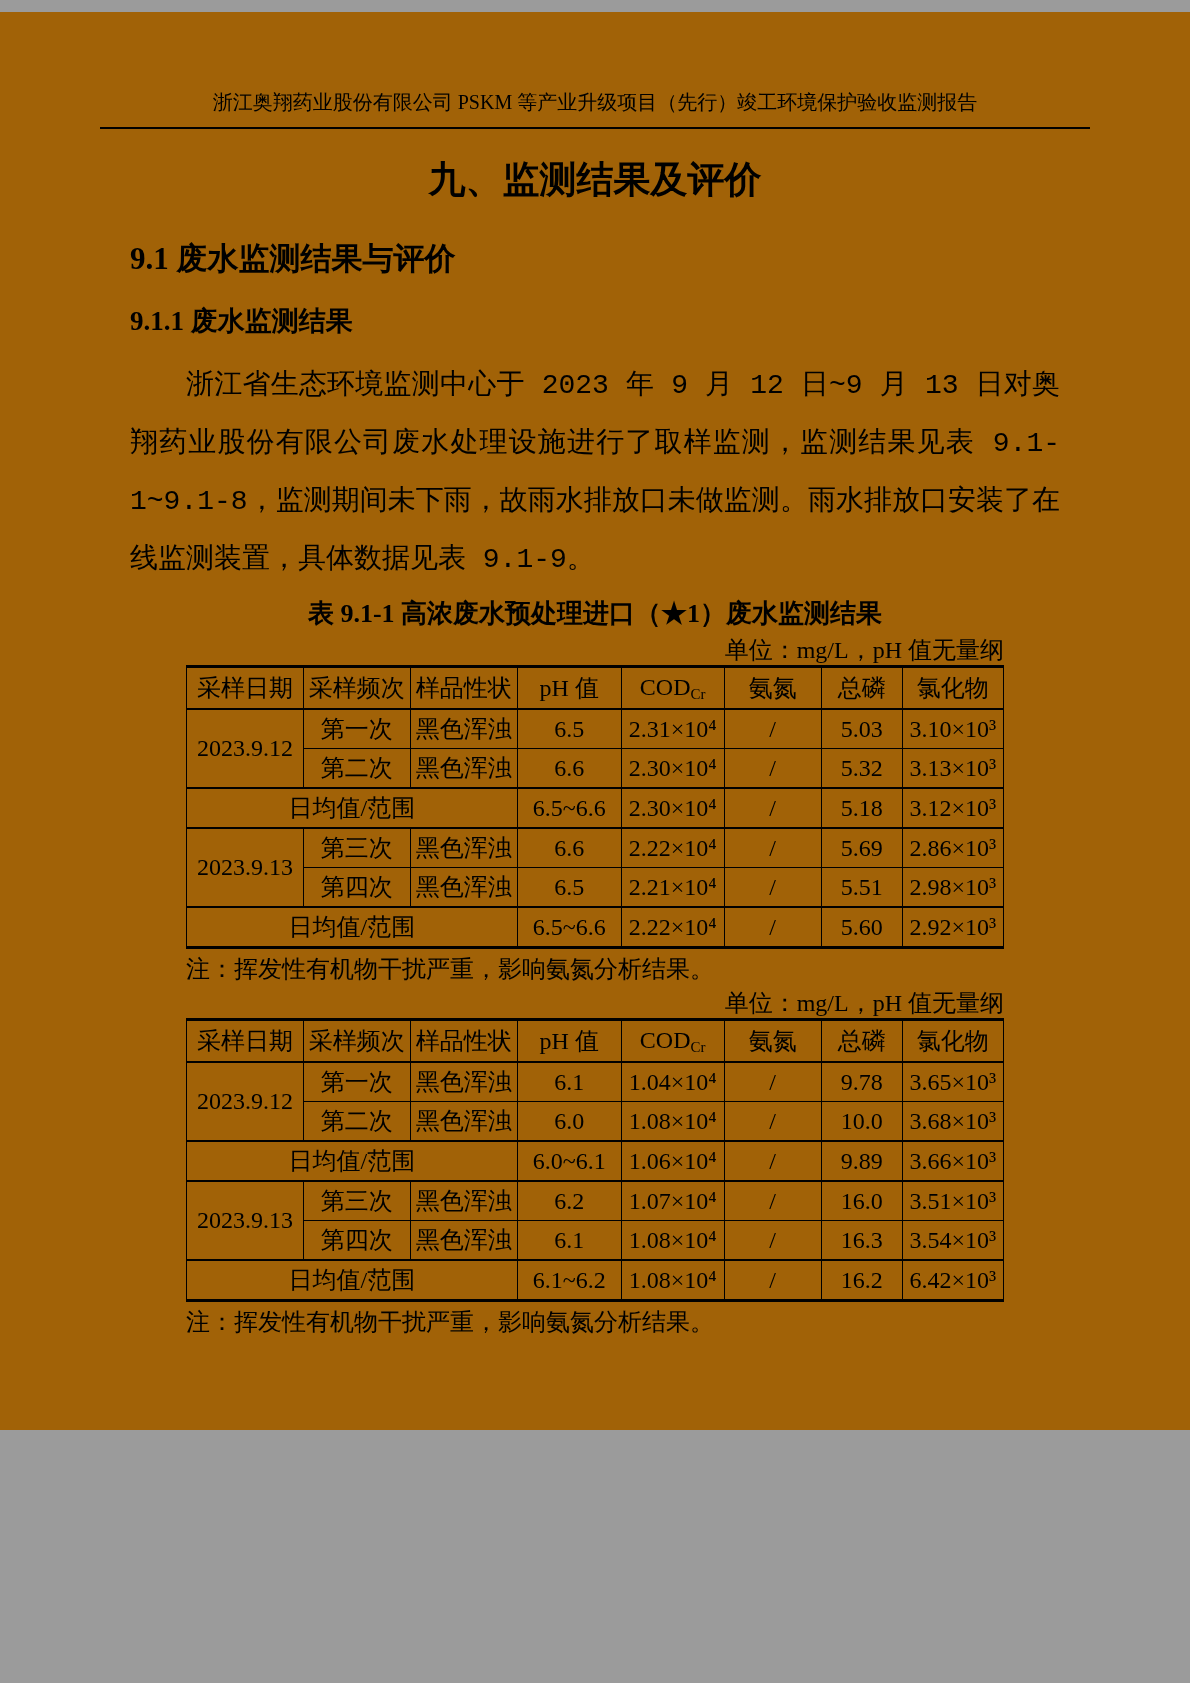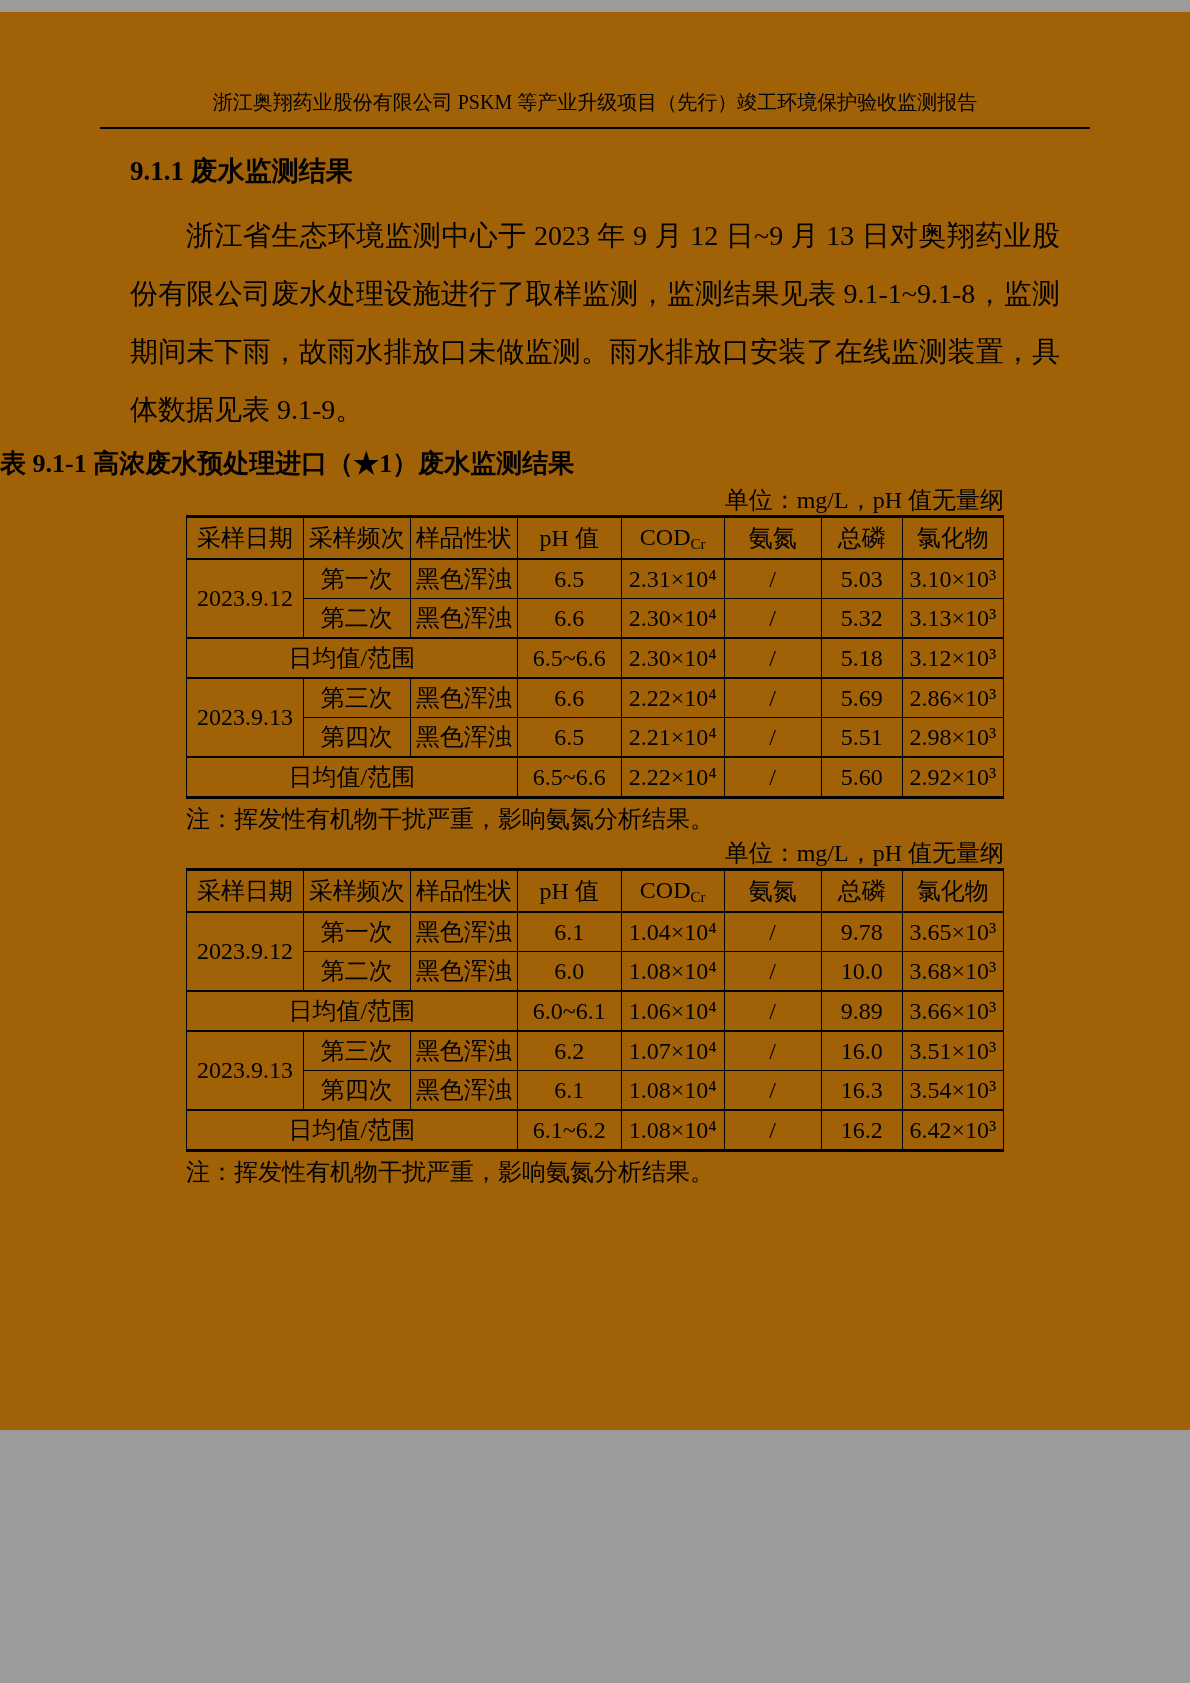--- a/index.html
+++ b/index.html
@@ -42,23 +42,25 @@
     font-weight: bold;
     line-height: 36px;
     font-family: Liberation Serif, serif;
   }
   .body-par {
     margin: 18px 130px 0 130px;
     font-size: 28px;
     line-height: 58px;
     text-align: justify;
     text-indent: 2em;
+    font-family: Liberation Mono, monospace;
   }
   .tbl-caption {
     margin-top: 8px;
+    text-align: center;
     font-size: 26px;
     font-weight: bold;
     line-height: 34px;
   }
   .tbl-wrap { margin: 0 186px; }
   .unit-note {
     margin-top: 4px;
     text-align: right;
     font-size: 24px;
     line-height: 30px;
@@ -102,21 +104,23 @@
 </style>
 </head>
 <body>
 
 <div class="page">
 
   <div class="running-head">
     <span>浙江奥翔药业股份有限公司 PSKM 等产业升级项目（先行）竣工环境保护验收监测报告</span>
   </div>
 
-
+  <div class="doc-title">九、监测结果及评价</div>
+
+  <div class="h2">9.1 废水监测结果与评价</div>
 
   <div class="h3">9.1.1 废水监测结果</div>
 
   <div class="body-par">浙江省生态环境监测中心于 2023 年 9 月 12 日~9 月 13 日对奥翔药业股份有限公司废水处理设施进行了取样监测，监测结果见表 9.1-1~9.1-8，监测期间未下雨，故雨水排放口未做监测。雨水排放口安装了在线监测装置，具体数据见表 9.1-9。</div>
 
   <div class="tbl-caption">表 9.1-1 高浓废水预处理进口（★1）废水监测结果</div>
   <div class="tbl-wrap">
     <div class="unit-note">单位：mg/L，pH 值无量纲</div>
     <table class="mtable">
       <colgroup>

